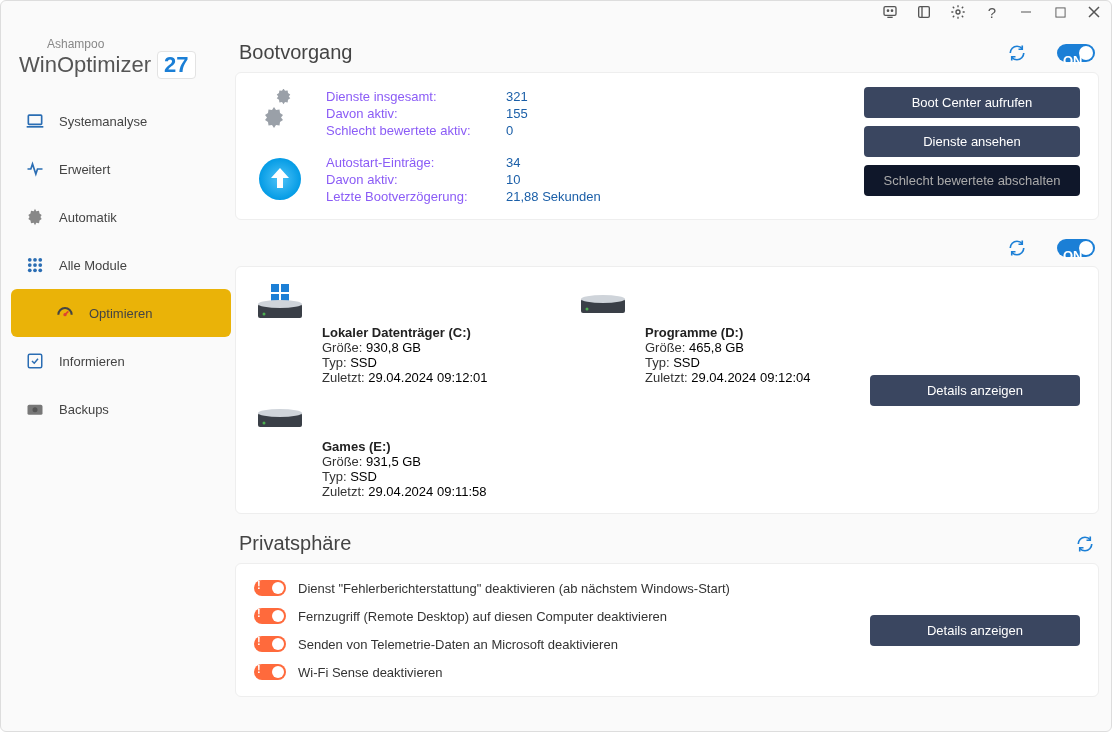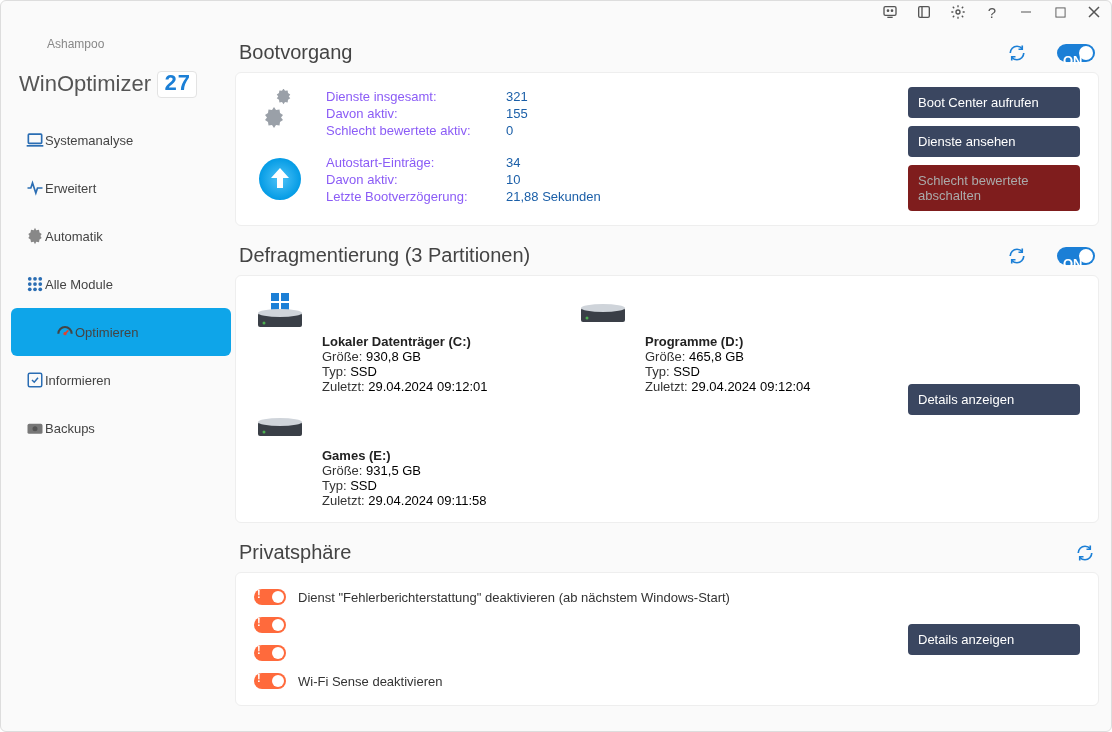--- a/index.html
+++ b/index.html
@@ -4,43 +4,43 @@
 <style>
 * { box-sizing: border-box; margin: 0; padding: 0; }
 body { font-family: "Segoe UI", Tahoma, sans-serif; font-size: 13px; color: #333; background: #fff; width: 1112px; height: 732px; overflow: hidden; }
 .window { width: 1112px; height: 732px; border: 1px solid #ddd; border-radius: 6px; display: flex; flex-direction: column; background: #fafafa; }
 .titlebar { height: 22px; display: flex; justify-content: flex-end; align-items: center; padding: 0 8px; gap: 16px; }
 .titlebar .tb-icon { width: 18px; height: 18px; display: flex; align-items: center; justify-content: center; cursor: pointer; color: #555; }
 .body { flex: 1; display: flex; overflow: hidden; }
 .sidebar { width: 230px; padding: 10px 0 10px 10px; }
 .brand { padding: 4px 8px 18px 8px; }
 .brand .small { font-size: 12px; color: #888; margin-left: 28px; }
-.brand .big { font-size: 22px; color: #555; font-weight: 400; display: flex; gap: 6px; margin-top: 20px; }
-.brand .version { font-size: 22px; color: #1b7fd6; font-weight: 600; background: #fff; border: 1px solid #e3e3e3; border-radius: 4px; padding: 0 6px; font-family: Liberation Mono, monospace; }
-.nav-item { display: flex; align-items: center; padding: 14px 14px; border-radius: 6px; cursor: pointer; color: #444; }
-.nav-item.active { background: #0ea5e9; padding-left: 44px; }
+.brand .big { font-size: 22px; color: #555; font-weight: 400; display: flex; align-items: center; gap: 6px; }
+.brand .version { font-size: 22px; color: #1b7fd6; font-weight: 600; background: #fff; border: 1px solid #e3e3e3; border-radius: 4px; padding: 0 6px; }
+.nav-item { display: flex; align-items: center; gap: 14px; padding: 14px 14px; border-radius: 6px; cursor: pointer; color: #444; }
+.nav-item.active { background: #eab308; padding-left: 44px; }
 .nav-item .icon { width: 20px; height: 20px; display: flex; align-items: center; justify-content: center; }
 .main { flex: 1; padding: 0 12px 12px 4px; overflow-y: auto; }
 .section { margin-top: 18px; }
 .section-header { display: flex; align-items: center; padding: 0 4px 8px 4px; gap: 20px; }
 .section-header h2 { font-size: 20px; font-weight: 400; color: #444; }
 .section-header .spacer { flex: 1; }
 .section-header .refresh { width: 20px; height: 20px; color: #1b7fd6; cursor: pointer; margin-right: 10px; display: flex; align-items: center; justify-content: center; }
 .toggle { width: 38px; height: 18px; border-radius: 9px; background: #1b7fd6; position: relative; cursor: pointer; }
 .toggle .on-label { position: absolute; left: 6px; top: 1px; color: #fff; font-size: 13px; font-weight: 700; margin-top: 8px; }
 .toggle .knob { position: absolute; right: 2px; top: 2px; width: 14px; height: 14px; border-radius: 50%; background: #fff; }
 .card { background: #fff; border: 1px solid #eee; border-radius: 6px; padding: 14px 18px; }
 .boot-row { display: flex; align-items: center; gap: 20px; margin-bottom: 14px; }
 .boot-icon { width: 52px; height: 52px; display: flex; align-items: center; justify-content: center; }
 .stat-grid { display: grid; grid-template-columns: 180px 120px; row-gap: 2px; font-size: 13px; }
 .stat-grid .label { color: #8b5cf6; }
 .stat-grid .value { color: #1b5fa8; }
 .btn-col { margin-left: auto; display: flex; flex-direction: column; gap: 8px; }
-.btn { width: 172px; text-align: left; padding: 8px 10px; border-radius: 4px; background: #3a4660; color: #fff; border: none; cursor: pointer; font-size: 13px; }
-.btn.disabled { background: #7f1d1d; color: #aaa; cursor: default; }
+.btn { width: 216px; text-align: center; padding: 8px 10px; border-radius: 4px; background: #3a4660; color: #fff; border: none; cursor: pointer; font-size: 13px; }
+.btn.disabled { background: #0f172a; color: #aaa; cursor: default; }
 .defrag-grid { display: grid; grid-template-columns: 1fr 1fr; gap: 10px 30px; }
 .defrag-item { display: flex; gap: 16px; }
 .drive-icon { width: 52px; height: 40px; display: flex; align-items: center; justify-content: center; margin-top: 4px; }
 .defrag-item .name { font-weight: 600; color: #222; margin-top: 44px; }
 .defrag-item .line { font-size: 13px; }
 .defrag-item .blue { color: #000000; }
 .defrag-card { display: flex; }
 .defrag-left { flex: 1; }
 .defrag-right { width: 210px; display: flex; align-items: center; justify-content: flex-end; }
 .privacy-row { display: flex; align-items: center; gap: 12px; padding: 6px 0; }
@@ -245,21 +245,20 @@
               <button class="btn">Boot Center aufrufen</button>
               <button class="btn">Dienste ansehen</button>
               <button class="btn disabled">Schlecht bewertete abschalten</button>
             </div>
           </div>
         </div>
       </div>
 
       <div class="section">
         <div class="section-header">
-          <h2>Defragmentierung (3 Partitionen)</h2>
           <div class="spacer"></div>
           <span class="refresh">
               <svg width="18" height="18" viewBox="0 0 24 24" fill="none" stroke="currentColor" stroke-width="2.2">
                 <path d="M3 12a9 9 0 019-9 9 9 0 017 3.3M21 12a9 9 0 01-9 9 9 9 0 01-7-3.3"></path>
                 <path d="M19 2v5h-5M5 22v-5h5"></path>
               </svg>
             </span>
           <div class="toggle">
               <span class="on-label">ON</span>
               <span class="knob"></span>
@@ -347,26 +346,28 @@
                   <span class="bang">!</span>
                   <span class="knob"></span>
                 </div>
                 <span>Dienst "Fehlerberichterstattung" deaktivieren (ab nächstem Windows-Start)</span>
               </div>
               <div class="privacy-row">
                 <div class="ptoggle">
                   <span class="bang">!</span>
                   <span class="knob"></span>
                 </div>
+                <span>Fernzugriff (Remote Desktop) auf diesen Computer deaktivieren</span>
               </div>
               <div class="privacy-row">
                 <div class="ptoggle">
                   <span class="bang">!</span>
                   <span class="knob"></span>
                 </div>
+                <span>Senden von Telemetrie-Daten an Microsoft deaktivieren</span>
               </div>
               <div class="privacy-row">
                 <div class="ptoggle">
                   <span class="bang">!</span>
                   <span class="knob"></span>
                 </div>
                 <span>Wi-Fi Sense deaktivieren</span>
               </div>
             </div>
           <div class="privacy-right">

